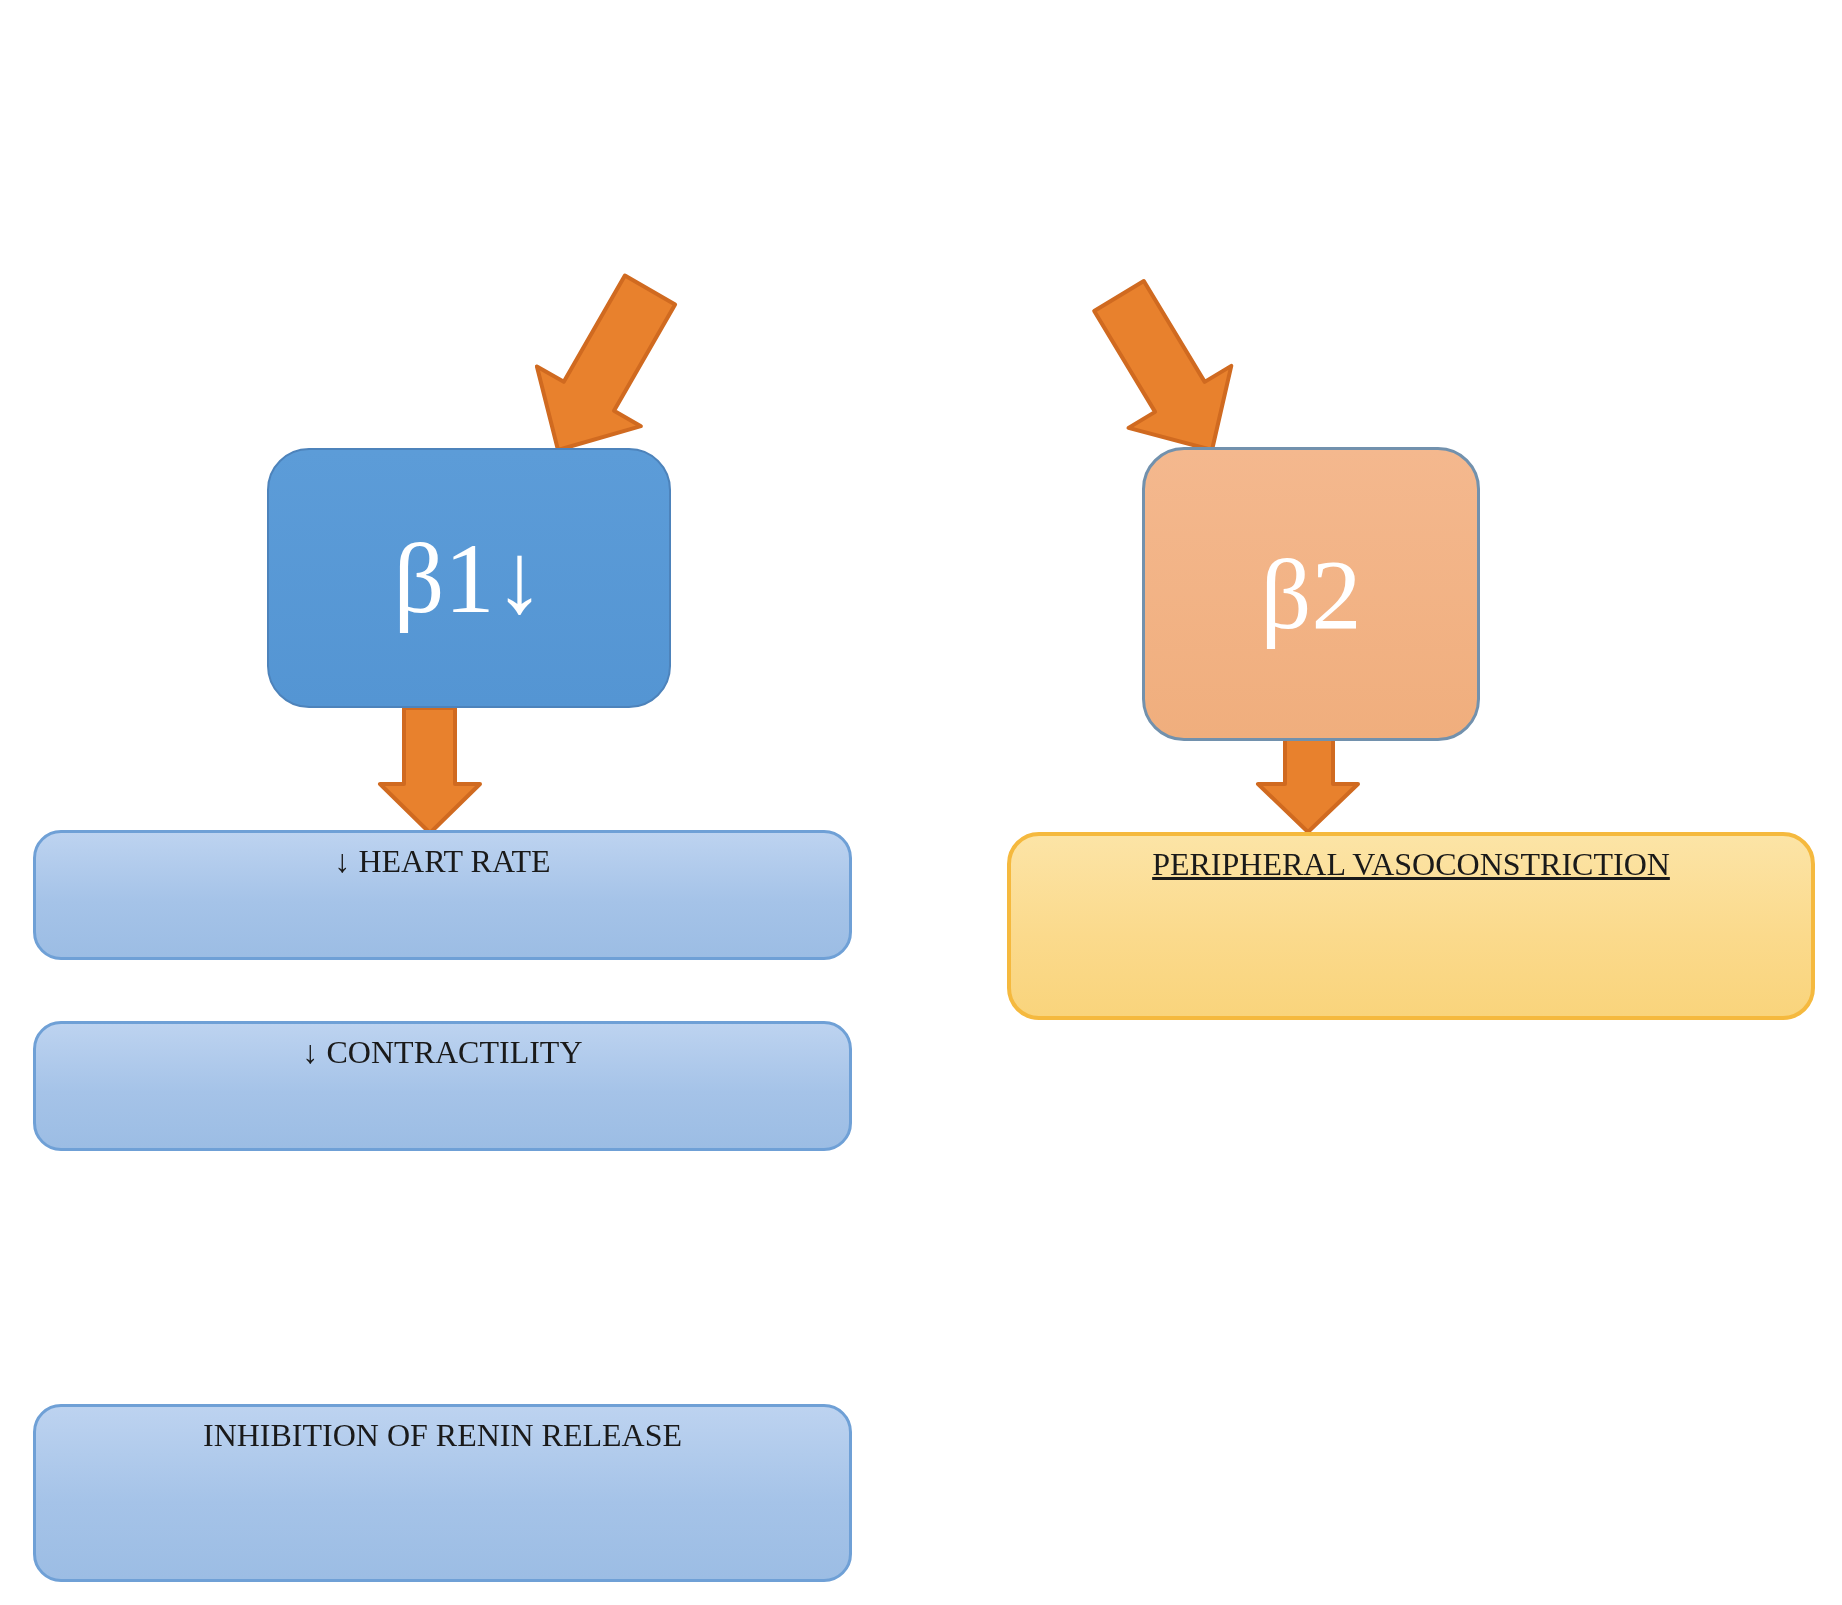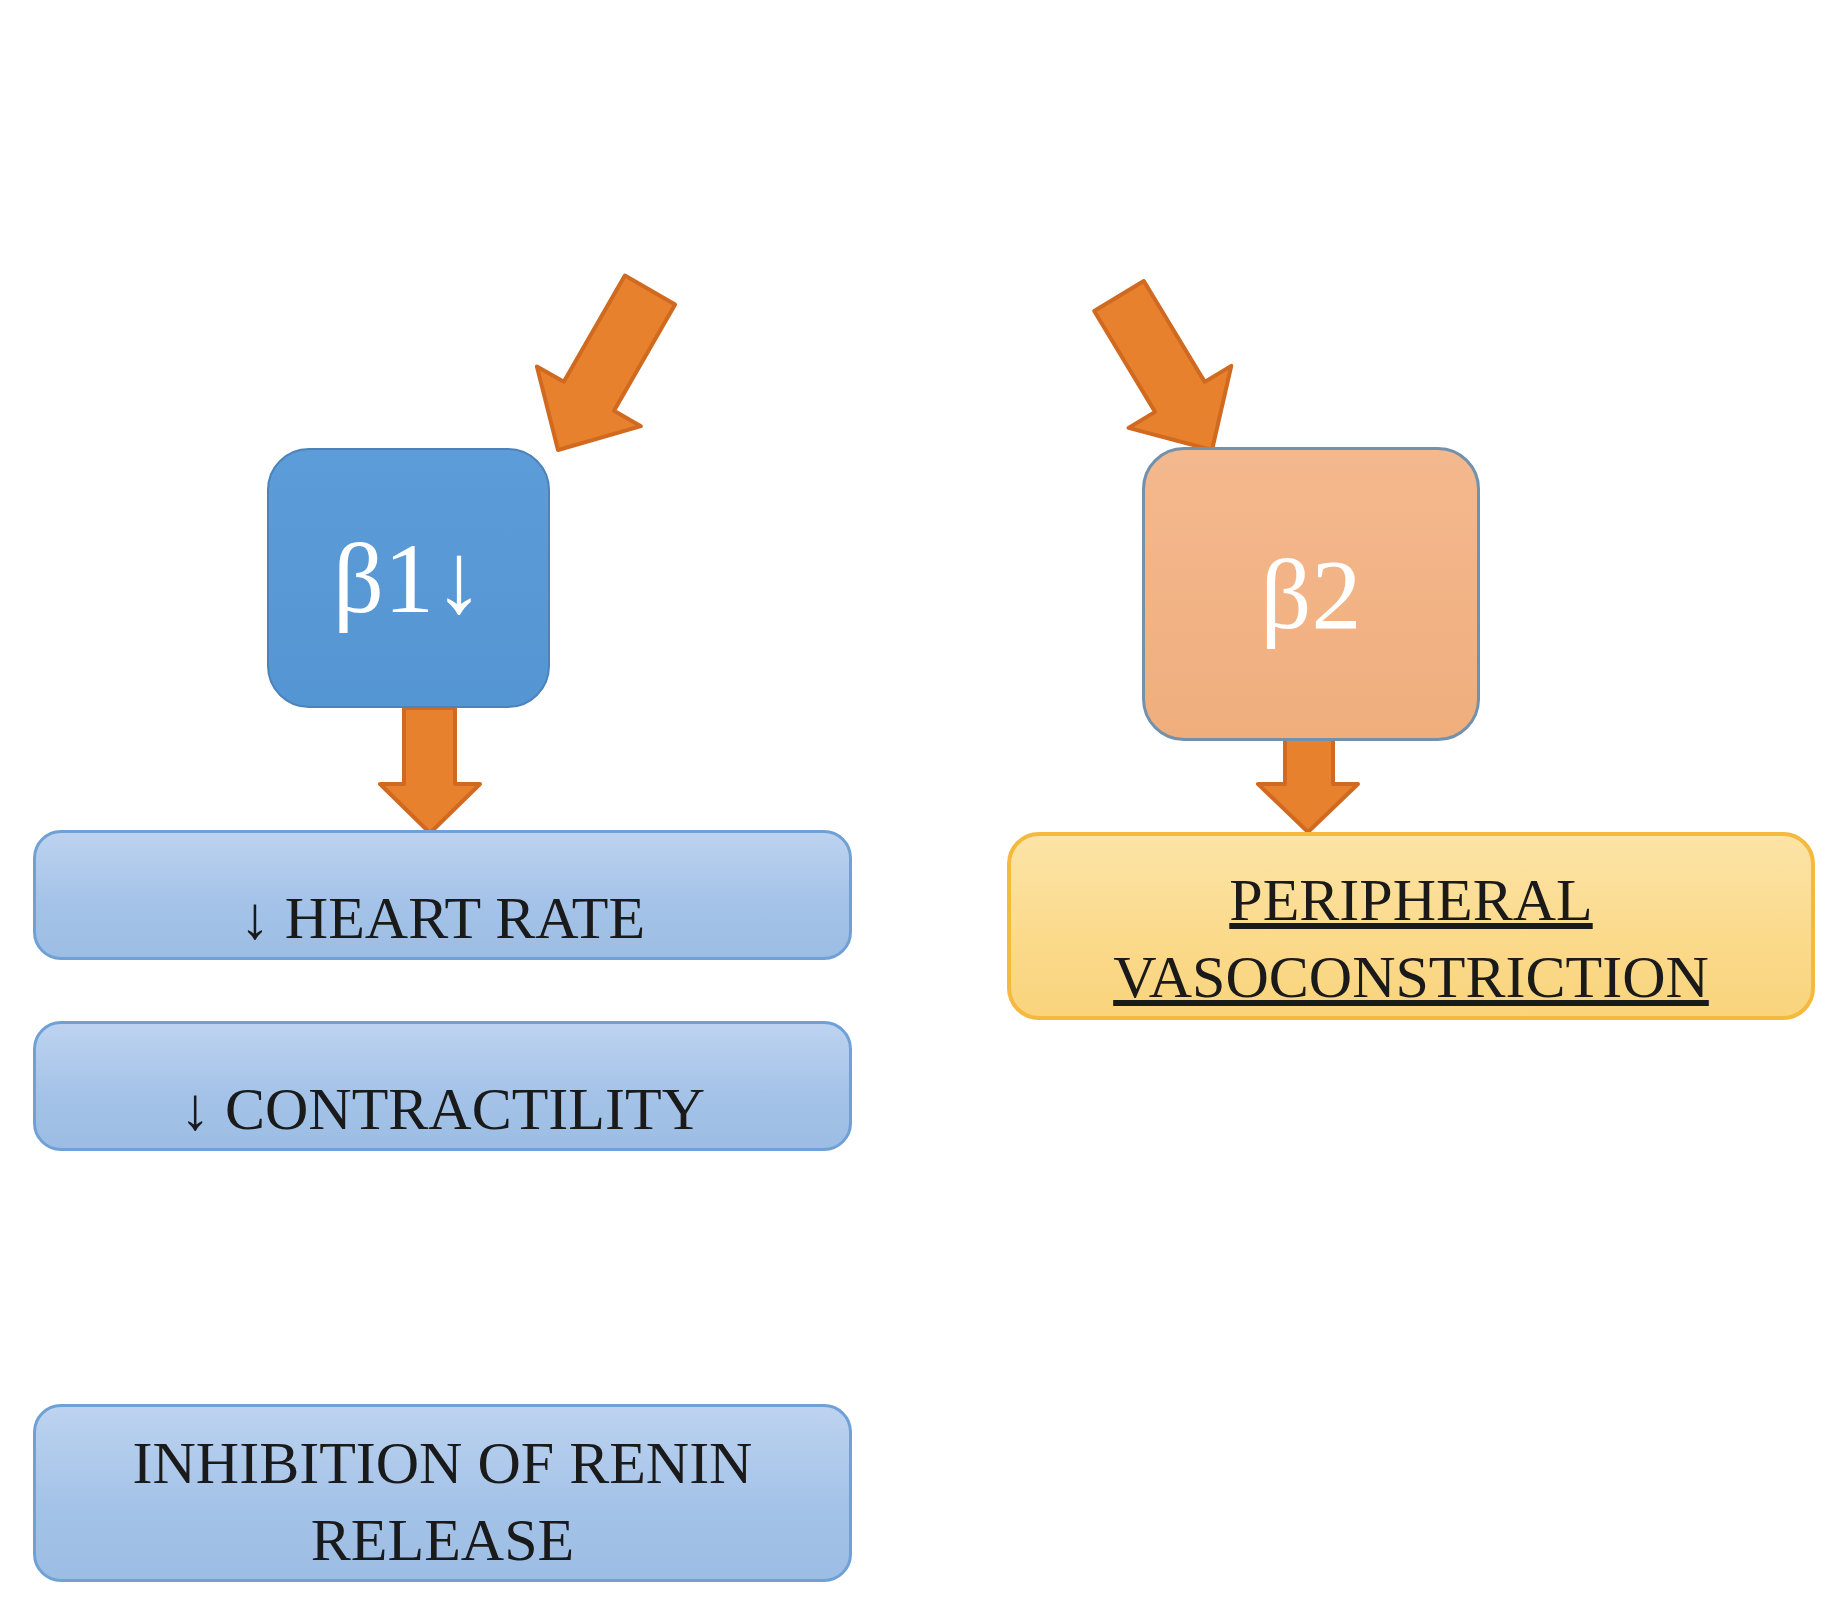--- a/index.html
+++ b/index.html
@@ -35,47 +35,47 @@
     left: 420px; top: 25px;
     width: 850px; height: 313px;
     background: linear-gradient(180deg, #5c9cd8 0%, #5495d3 100%);
     border: 2px solid #4d83bb;
     border-radius: 60px;
     font-size: 112px;
     z-index: 1;
   }
   .node-beta1 {
     left: 267px; top: 448px;
-    width: 283px; height: 260px;
+    width: 404px; height: 260px;
     background: linear-gradient(180deg, #5c9cd8 0%, #5495d3 100%);
     border: 2px solid #4d83bb;
     border-radius: 42px;
     font-size: 100px;
     z-index: 2;
   }
   .node-beta2 {
     left: 1142px; top: 447px;
     width: 338px; height: 294px;
     background: linear-gradient(180deg, #f4b88e 0%, #f0ae7d 100%);
     border: 3px solid #7291ad;
     border-radius: 42px;
     font-size: 100px;
     z-index: 2;
   }
   .effect {
     position: absolute;
     display: flex;
-    align-items: flex-end;
+    align-items: flex-start;
     justify-content: center;
     text-align: center;
     color: #1a1a1a;
-    font-size: 60px;
+    font-size: 32px;
     line-height: 1.28;
     box-sizing: border-box;
-    padding: 0 30px;
+    padding: 8px 30px;
   }
   .effect-blue {
     left: 33px;
     width: 819px;
     background: linear-gradient(180deg, #bdd3f0 0%, #a5c3e8 55%, #9cbde4 100%);
     border: 3px solid #6fa0d6;
     border-radius: 28px;
   }
   .effect-yellow {
     left: 1007px;

